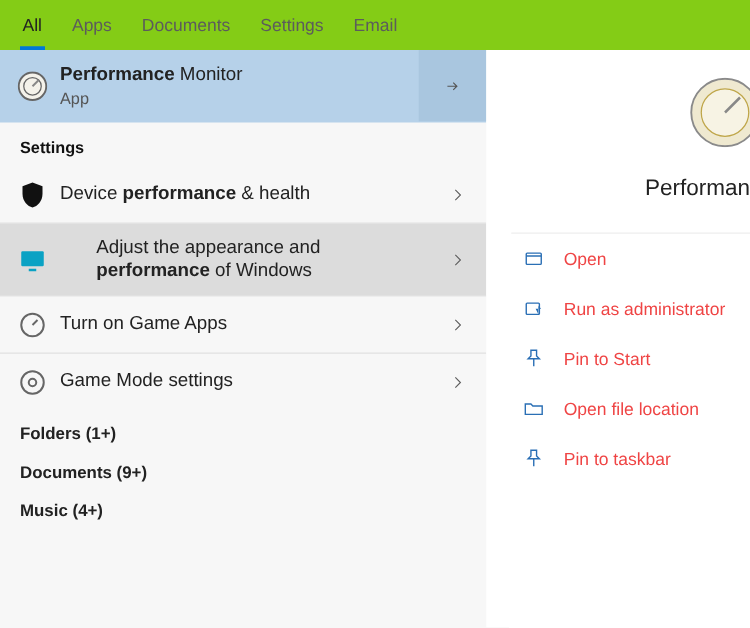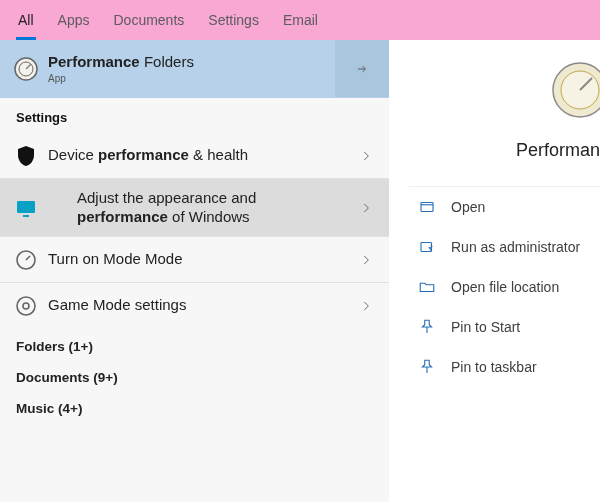--- a/index.html
+++ b/index.html
@@ -1,55 +1,55 @@
 <!DOCTYPE html>
 <html><head>
 <meta charset="utf-8">
 <style>
   * { box-sizing: border-box; margin: 0; padding: 0; font-family: "Segoe UI", Arial, sans-serif; }
   body { width: 600px; height: 502px; background: #f7f7f7; overflow: hidden; color: #222; }
 
   
-  .tabs { display: flex; align-items: center; padding: 6px 18px 0 18px; gap: 24px; background: #f9a8d4; }
+  .tabs { display: flex; align-items: center; padding: 6px 18px 0 18px; gap: 24px; background: #84cc16; }
   .tab { font-size: 14px; color: #5c5c5c; padding: 6px 0 12px 0; cursor: pointer; position: relative; }
   .tab.active { color: #222; }
   .tab.active::after { content: ""; position: absolute; left: -2px; right: -2px; bottom: 0; height: 3px; background: #0078d7; }
   .tab .chev { margin-left: 2px; display:inline-block; }
   .tab .chev svg { width: 9px; height: 9px; }
 
   .content { display: flex; height: calc(100% - 40px); }
 
   
   .left { width: 389px; background: #f7f7f7; }
   .section-label { font-size: 13px; font-weight: 600; color: #111; padding: 12px 16px 8px 16px; }
   .row { display: flex; align-items: center; height: 46px; padding: 0 0 0 14px; cursor: pointer; border-bottom: 1px solid rgba(0,0,0,0); }
   .row.selected { background: #b6d1e9; }
   .row .icon { width: 24px; height: 24px; margin-right: 10px; display:flex; align-items:center; justify-content:center; }
   .row .text { flex: 1; font-size: 15px; color: #222; line-height: 1.25; }
-  .row .sub { font-size: 10px; color: #555; margin-top: 2px; }
+  .row .sub { font-size: 13px; color: #555; margin-top: 2px; }
   .row .textwrap { flex:1; display:flex; flex-direction:column; padding-right: 6px;}
   .row .arrowcell { width: 54px; height: 100%; display:flex; align-items:center; justify-content:center; background: #a9c6df; }
   .row.divider-after { border-bottom: 1px solid #e1e1e1; }
   .row.alt { background: #dcdcdc; }
   .row .chev-right { width: 46px; display:flex; align-items:center; justify-content:center; }
   .chev-right svg, .arrowcell svg { width: 14px; height: 14px; stroke: #606060; }
   .disk-icon svg circle { stroke:#666; fill:#f4f2ea; }
   .shield-icon svg path { fill:#111; }
   .monitor-icon svg rect { fill:#0aa2c4; }
   .gauge-icon svg circle { stroke:#666; fill:none; }
 
   .mini-section { font-size: 13.5px; font-weight: 600; color: #222; padding: 10px 16px 6px 16px; }
 
   
   .right { flex: 1; background: #fff; padding-top: 14px; position: relative; }
   .right .bigicon { width: 56px; height: 56px; margin: 8px 0 0 auto; margin-right: -8px; }
   .right .apptitle { font-size: 18px; color: #222; margin-top: 22px; text-align: right; padding-right: 0; overflow: hidden; white-space: nowrap; }
   .right .apptitle-wrap { text-align: center; margin-left: 30px; }
   .right .spacer { height: 26px; border-bottom: 1px solid #eee; margin-left: 20px; }
-  .action { display: flex; align-items: center; height: 40px; padding-left: 28px; font-size: 14px; color: #404040; cursor: pointer; }
+  .action { display: flex; align-items: center; height: 40px; padding-left: 28px; font-size: 14px; color: #ef4444; cursor: pointer; }
   .action .aicon { width: 20px; height: 20px; margin-right: 14px; display:flex; align-items:center; justify-content:center; }
   .action .aicon svg { width: 18px; height: 18px; stroke: #2a6fb5; fill: none; stroke-width: 1.5; }
 
   b { font-weight: 700; }
 </style>
 </head>
 <body>
 
 <div class="tabs">
   <div class="tab active">All</div>
@@ -66,21 +66,21 @@
     <div class="row selected" style="height:58px;">
       <span class="icon disk-icon">
         <svg viewBox="0 0 24 24">
             <circle cx="12" cy="12" r="11" stroke-width="1.5"></circle>
             <circle cx="12" cy="12" r="7" stroke="#bfa64a" stroke-width="1" fill="#efe9d0"></circle>
             <path d="M12 12 L17 7" stroke="#888" stroke-width="1.6"></path>
           </svg>
       </span>
       <div class="textwrap">
         <div class="text">
-          <b>Performance</b><span> Folders</span>
+          <b>Performance</b><span> Monitor</span>
         </div>
         <div class="sub">App</div>
       </div>
       <span class="arrowcell">
         <svg viewBox="0 0 24 24">
             <path d="M5 12 H17 M13 7 L18 12 L13 17" fill="none" stroke="#555" stroke-width="1.6"></path>
           </svg>
       </span>
     </div>
 
@@ -119,21 +119,21 @@
       </span>
     </div>
 
     <div class="row divider-after">
       <span class="icon gauge-icon">
         <svg viewBox="0 0 24 24">
             <circle cx="12" cy="12" r="9" stroke-width="1.6"></circle>
             <path d="M12 12 L16 8" stroke="#666" stroke-width="1.6"></path>
           </svg>
       </span>
-      <span class="text">Turn on Mode Mode</span>
+      <span class="text">Turn on Game Apps</span>
       <span class="chev-right">
         <svg viewBox="0 0 24 24">
             <path d="M9 5 L16 12 L9 19" fill="none" stroke-width="1.6"></path>
           </svg>
       </span>
     </div>
 
     <div class="row">
       <span class="icon gauge-icon">
         <svg viewBox="0 0 24 24">
@@ -183,32 +183,32 @@
         <svg viewBox="0 0 24 24">
             <rect x="4" y="6" width="14" height="12" rx="1"></rect>
             <path d="M14 12 L20 12 L17 9 V18 Z" fill="#2a6fb5" stroke="none"></path>
           </svg>
       </span>
       <span>Run as administrator</span>
     </div>
     <div class="action">
       <span class="aicon">
         <svg viewBox="0 0 24 24">
+            <path d="M9 3 H15 V9 L18 12 H6 L9 9 Z M12 12 V20"></path>
+          </svg>
+      </span>
+      <span>Pin to Start</span>
+    </div>
+    <div class="action">
+      <span class="aicon">
+        <svg viewBox="0 0 24 24">
             <path d="M3 7 L9 7 L11 9 L21 9 L21 18 L3 18 Z"></path>
           </svg>
       </span>
       <span>Open file location</span>
-    </div>
-    <div class="action">
-      <span class="aicon">
-        <svg viewBox="0 0 24 24">
-            <path d="M9 3 H15 V9 L18 12 H6 L9 9 Z M12 12 V20"></path>
-          </svg>
-      </span>
-      <span>Pin to Start</span>
     </div>
     <div class="action">
       <span class="aicon">
         <svg viewBox="0 0 24 24">
             <path d="M9 3 H15 V9 L18 12 H6 L9 9 Z M12 12 V20"></path>
           </svg>
       </span>
       <span>Pin to taskbar</span>
     </div>
   </div>

